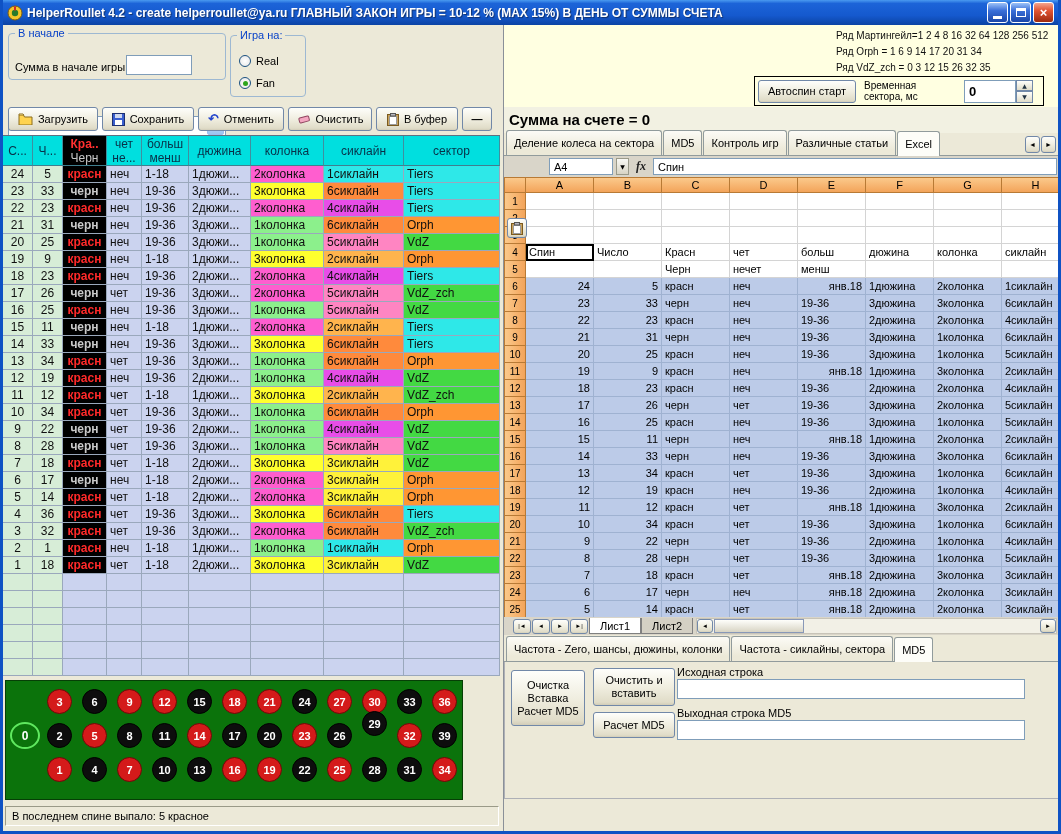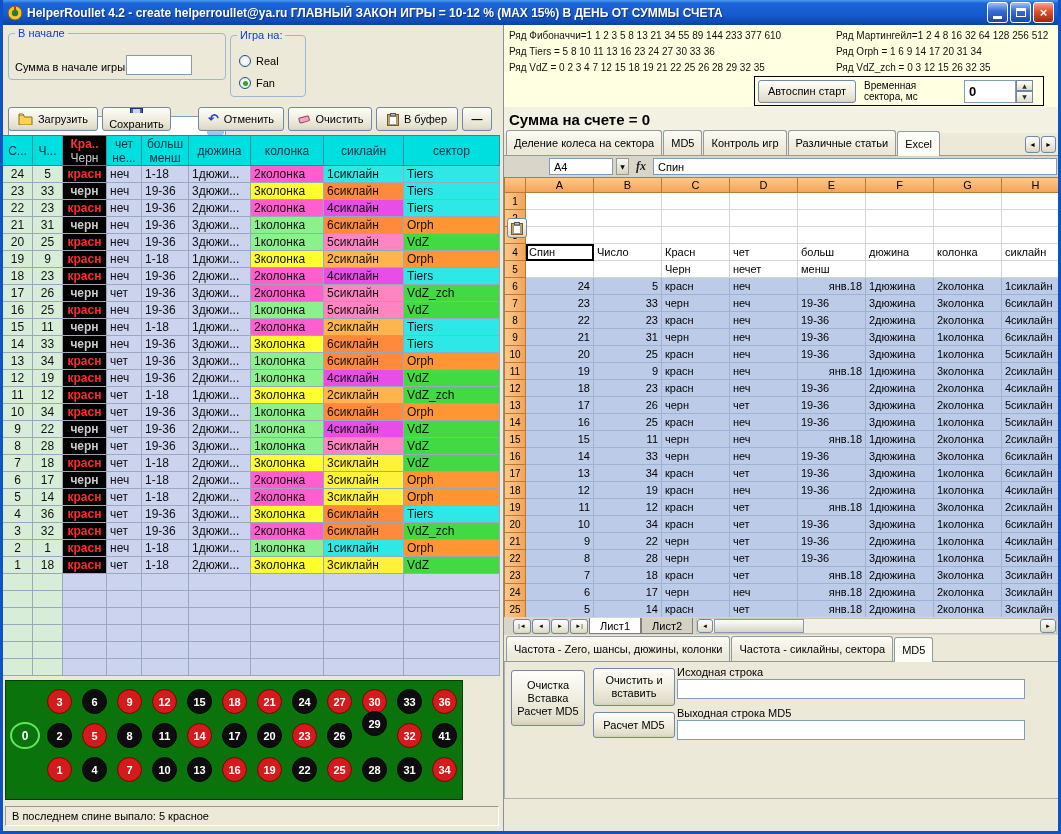--- a/index.html
+++ b/index.html
@@ -159,21 +159,21 @@
       <span class="combo-btn glyph">▼</span>
     </div>
 
     <button class="btn tool-btn" style="left:5px;width:90px;">
       <svg width="15" height="12" viewBox="0 0 15 12">
           <path d="M1 2 h4.5 l1 2 H14 v8 H1 z" fill="#FFD34E" stroke="#8a6d1c"></path>
           <path d="M1 2 V1 h4 l.8 1" fill="#FFE9A0" stroke="#8a6d1c"></path>
         </svg>
       <span>Загрузить</span>
     </button>
-    <button class="btn tool-btn" style="left:99px;width:69px;flex-direction:column;">
+    <button class="btn tool-btn" style="left:99px;width:92px;">
       <svg width="13" height="13">
           <rect x="0.5" y="0.5" width="12" height="12" fill="#3a5fd0" stroke="#1c2f70"></rect>
           <rect x="3" y="1" width="7" height="4" fill="#cfd8ee"></rect>
           <rect x="3" y="7" width="7" height="5" fill="#fff"></rect>
         </svg>
       <span>Сохранить</span>
     </button>
     <button class="btn tool-btn" style="left:195px;width:86px;">
       <span class="glyph" style="color:#2244cc;font-weight:bold;font-size:13px;line-height:12px;">↶</span>
       <span>Отменить</span>
@@ -584,21 +584,21 @@
           <div class="bnum bred" style="left: 76px; top: 42px;">5</div>
           <div class="bnum bblack" style="left: 111px; top: 42px;">8</div>
           <div class="bnum bblack" style="left: 146px; top: 42px;">11</div>
           <div class="bnum bred" style="left: 181px; top: 42px;">14</div>
           <div class="bnum bblack" style="left: 216px; top: 42px;">17</div>
           <div class="bnum bblack" style="left: 251px; top: 42px;">20</div>
           <div class="bnum bred" style="left: 286px; top: 42px;">23</div>
           <div class="bnum bblack" style="left: 321px; top: 42px;">26</div>
           <div class="bnum bblack" style="left: 356px; top: 30px;">29</div>
           <div class="bnum bred" style="left: 391px; top: 42px;">32</div>
-          <div class="bnum bblack" style="left: 426px; top: 42px;">41</div>
+          <div class="bnum bblack" style="left: 426px; top: 42px;">39</div>
           <div class="bnum bred" style="left: 41px; top: 76px;">1</div>
           <div class="bnum bblack" style="left: 76px; top: 76px;">4</div>
           <div class="bnum bred" style="left: 111px; top: 76px;">7</div>
           <div class="bnum bblack" style="left: 146px; top: 76px;">10</div>
           <div class="bnum bblack" style="left: 181px; top: 76px;">13</div>
           <div class="bnum bred" style="left: 216px; top: 76px;">16</div>
           <div class="bnum bred" style="left: 251px; top: 76px;">19</div>
           <div class="bnum bblack" style="left: 286px; top: 76px;">22</div>
           <div class="bnum bred" style="left: 321px; top: 76px;">25</div>
           <div class="bnum bblack" style="left: 356px; top: 76px;">28</div>
@@ -608,25 +608,20 @@
     </div>
 
     <div class="statusbar">
       <span>В последнем спине выпало: 5 красное</span>
     </div>
   </div>
 
   <div class="right-panel">
 
     <div class="info-area">
-      <div class="series-col series-left">
-          <div class="series-line">Ряд Фибоначчи=1 1 2 3 5 8 13 21 34 55 89 144 233 377 610</div>
-          <div class="series-line">Ряд Tiers = 5 8 10 11 13 16 23 24 27 30 33 36</div>
-          <div class="series-line">Ряд VdZ = 0 2 3 4 7 12 15 18 19 21 22 25 26 28 29 32 35</div>
-        </div>
       <div class="series-col series-right">
           <div class="series-line">Ряд Мартингейл=1 2 4 8 16 32 64 128 256 512</div>
           <div class="series-line">Ряд Orph = 1 6 9 14 17 20 31 34</div>
           <div class="series-line">Ряд VdZ_zch = 0 3 12 15 26 32 35</div>
         </div>
     </div>
 
     <div class="autospin-group">
       <button class="btn autospin-btn">Автоспин старт</button>
       <div class="delay-label">Временная сектора, мс</div>

